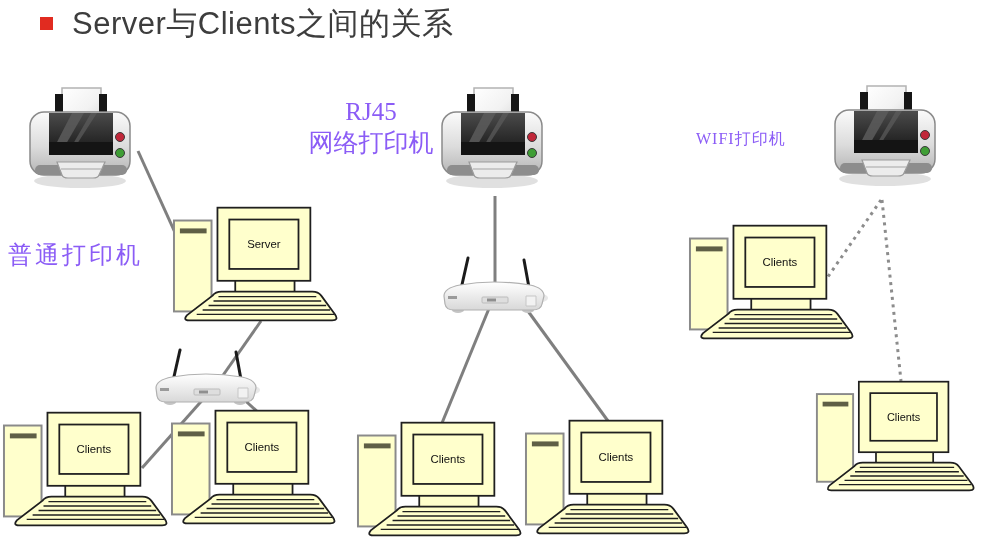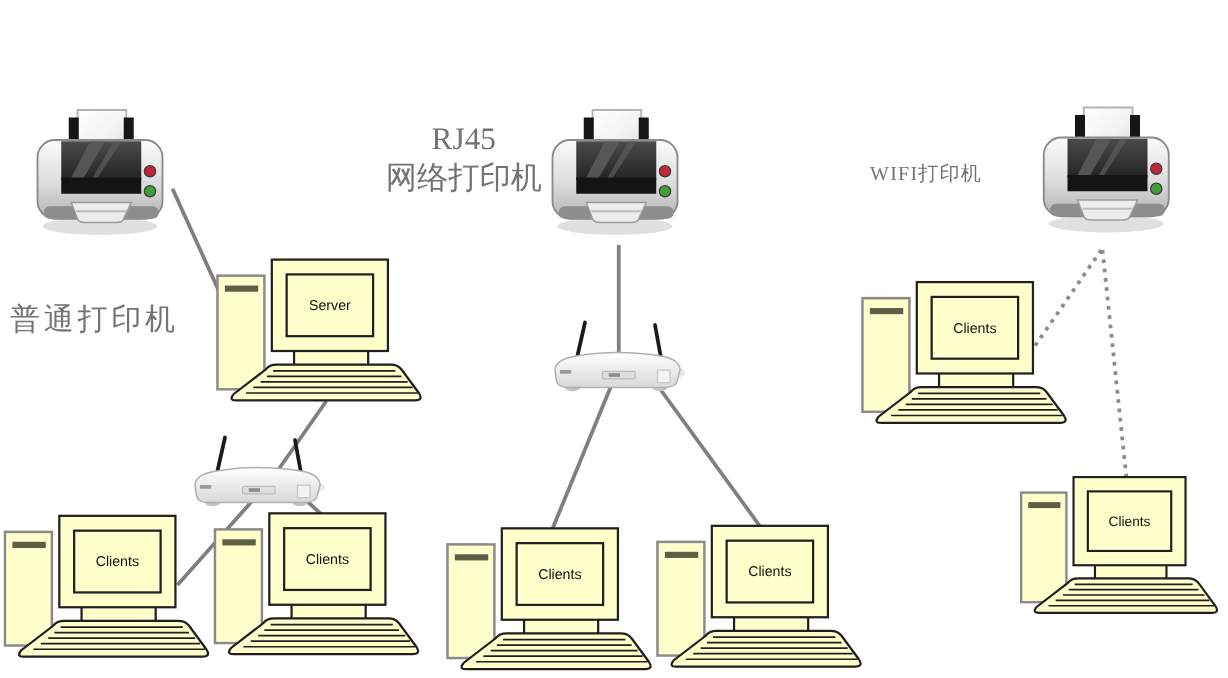--- a/index.html
+++ b/index.html
@@ -4,21 +4,21 @@
 <style>
   html,body{margin:0;padding:0;background:#ffffff;}
   .stage{position:relative;width:982px;height:542px;background:#ffffff;overflow:hidden;
          font-family:"Liberation Sans","DejaVu Sans",sans-serif;}
   .abs{position:absolute;}
   
   .title-row{left:40px;top:4px;display:flex;align-items:flex-start;}
   .bullet{width:13px;height:13px;background:#e12b20;margin-top:13px;flex:0 0 auto;}
   .title-text{margin-left:19px;font-size:31px;line-height:40px;color:#3d3d3d;letter-spacing:0.5px;white-space:nowrap;}
   
-  .cn-label{font-family:"Liberation Serif","DejaVu Serif",serif;color:#737373;white-space:nowrap;}
+  .cn-label{font-family:"Liberation Serif","DejaVu Serif",serif;color:#8b5cf6;white-space:nowrap;}
   .lbl-ordinary{left:8px;top:199px;font-size:24px;letter-spacing:3px;margin-top:40px;}
   .lbl-rj45{left:296px;top:96px;width:150px;text-align:center;font-size:25px;line-height:31px;}
   .lbl-wifi{left:696px;top:129px;font-size:16px;letter-spacing:1px;}
   
   .layer-lines{left:0;top:0;z-index:1;}
   .comp,.router,.printer{z-index:2;}
   .pc-label{font-family:"Liberation Sans","DejaVu Sans",sans-serif;font-size:11.5px;fill:#101010;}
   .pc-part{fill:#ffffcc;stroke:#1f1f1f;stroke-width:1.8;}
   .pc-tower{fill:#ffffcc;stroke:#8a8a8a;stroke-width:2;}
   .pc-slot{fill:#5f5f46;stroke:none;}
@@ -103,20 +103,24 @@
     <path class="wire" d="M261,321 L219,381"></path>
     <path class="wire" d="M206,396 L142,468"></path>
     <path class="wire" d="M238,394 L261,415"></path>
     <path class="wire" d="M495,196 L495,288"></path>
     <path class="wire" d="M490,306 L442,423"></path>
     <path class="wire" d="M525,307 L608,421"></path>
     <path class="wire-dotted" d="M881,200 L825,281"></path>
     <path class="wire-dotted" d="M882,200 L901,381"></path>
   </svg>
 
+  <div class="abs title-row">
+    <div class="bullet"></div>
+    <div class="title-text">Server与Clients之间的关系</div>
+  </div>
 
   <svg class="abs printer" style="left:25px;top:85px" width="110" height="110">
     <use href="#printer-base"></use>
   </svg>
   <svg class="abs printer" style="left:437px;top:85px" width="110" height="110">
     <use href="#printer-base"></use>
   </svg>
   <svg class="abs printer" style="left:830px;top:83px" width="110" height="110">
     <use href="#printer-base"></use>
   </svg>

